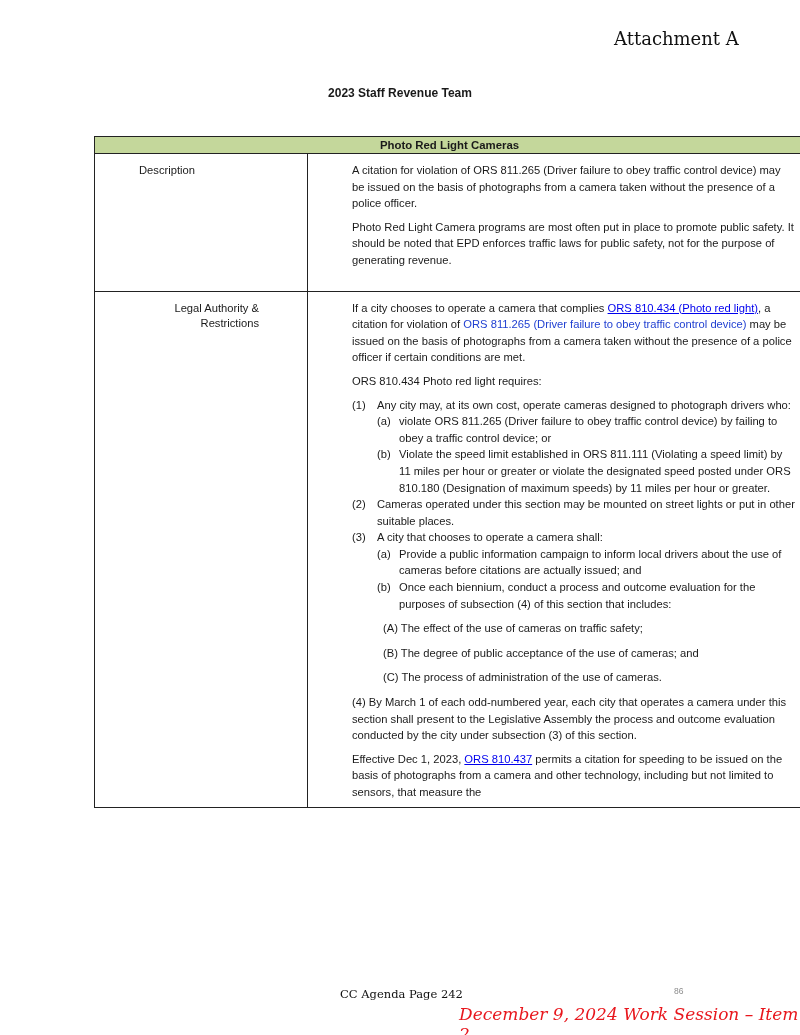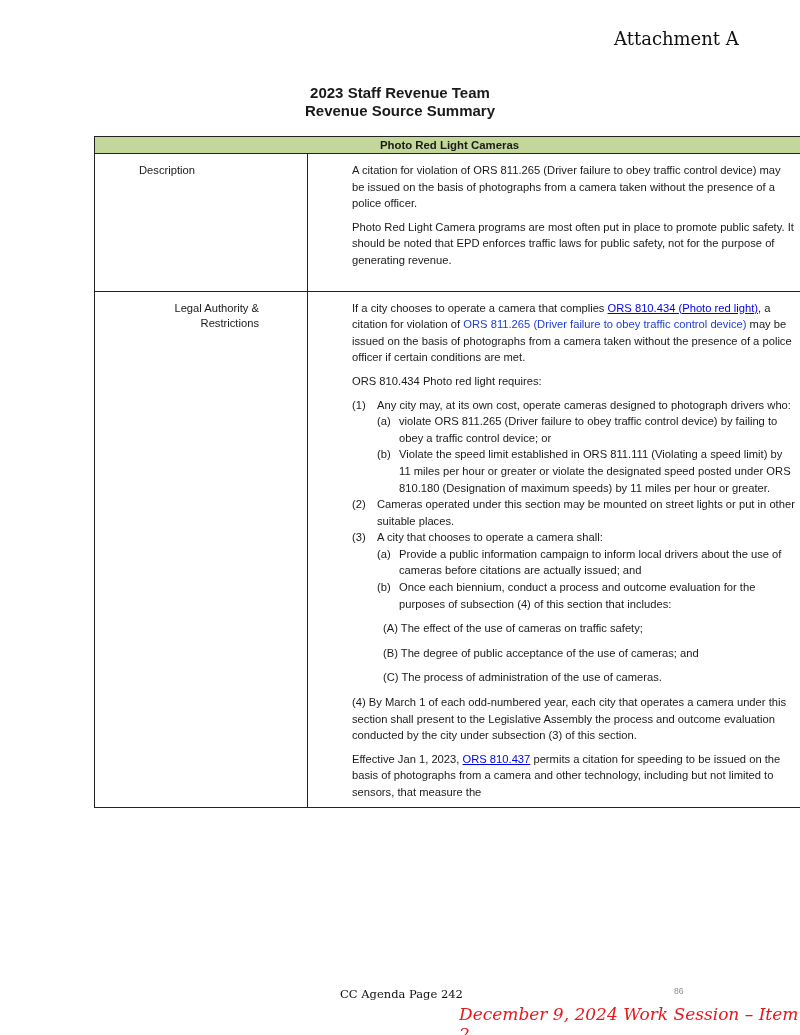--- a/index.html
+++ b/index.html
@@ -1,21 +1,21 @@
 <!DOCTYPE html>
 <html><head>
 <meta charset="utf-8">
 <style>
   html, body { margin: 0; padding: 0; background: #ffffff; }
   body { width: 800px; height: 1035px; position: relative; overflow: hidden;
          font-family: "Liberation Sans", sans-serif; color: #1a1a1a; }
   .attachment { position: absolute; top: 28px; left: 614px; font-family: "DejaVu Serif", serif;
                 font-size: 18px; color: #111; }
   .title-block { position: absolute; top: 84px; left: 0; width: 800px; text-align: center;
-                 font-weight: bold; font-size: 15px; line-height: 18px; }
+                 font-weight: bold; font-size: 12px; line-height: 18px; }
   table.summary { position: absolute; top: 136px; left: 94px; width: 711px;
                   border-collapse: collapse; font-size: 11.2px; }
   table.summary td, table.summary th { border: 1px solid #222; vertical-align: top; padding-left: 44px; }
   table.summary th { background: #c4d79b; font-weight: bold; text-align: center; height: 16px;
                      padding: 0; font-size: 11.4px; line-height: 16px; }
   td.label { width: 162px; padding: 9px 6px 6px 7px; line-height: 15px; }
   td.content { padding: 8px 8px 6px 8px; line-height: 16.6px; }
   td.content p { margin: 0 0 7px 0; }
   .link-u { color: #0000ee; text-decoration: underline; }
   .link-b { color: #1f3fd1; margin-top: 30px; }
@@ -32,21 +32,20 @@
   .footer-session { position: absolute; top: 1004px; left: 459px; font-family: "DejaVu Serif", serif;
                     font-size: 17px; color: #e8171d; font-style: italic; }
 </style>
 </head>
 <body>
 
 <div class="attachment">Attachment A</div>
 
 <div class="title-block">
   <div>2023 Staff Revenue Team</div>
-  <div>Revenue Source Summary</div>
 </div>
 
 <table class="summary">
   <tbody>
       <tr>
     <th colspan="2">Photo Red Light Cameras</th>
   </tr>
   <tr>
     <td class="label">Description</td>
     <td class="content">
@@ -98,21 +97,21 @@
           </ol>
         </li>
       </ol>
 
       <div class="sub-cap">(A) The effect of the use of cameras on traffic safety;</div>
       <div class="sub-cap">(B) The degree of public acceptance of the use of cameras; and</div>
       <div class="sub-cap">(C) The process of administration of the use of cameras.</div>
 
       <p>(4) By March 1 of each odd-numbered year, each city that operates a camera under this section shall present to the Legislative Assembly the process and outcome evaluation conducted by the city under subsection (3) of this section.</p>
       <p style="margin-bottom:0">
-        <span>Effective Jan 1, 2023, </span><a class="link-u">ORS 810.437</a><span> permits a citation for speeding to be issued on the basis of photographs from a camera and other technology, including but not limited to sensors, that measure the</span>
+        <span>Effective Dec 1, 2023, </span><a class="link-u">ORS 810.437</a><span> permits a citation for speeding to be issued on the basis of photographs from a camera and other technology, including but not limited to sensors, that measure the</span>
       </p>
     </td>
   </tr>
 </tbody>
   </table>
 
 <div class="footer-agenda">CC Agenda Page 242</div>
 <div class="footer-pgnum">86</div>
 <div class="footer-session">December 9, 2024 Work Session – Item 2</div>
 

